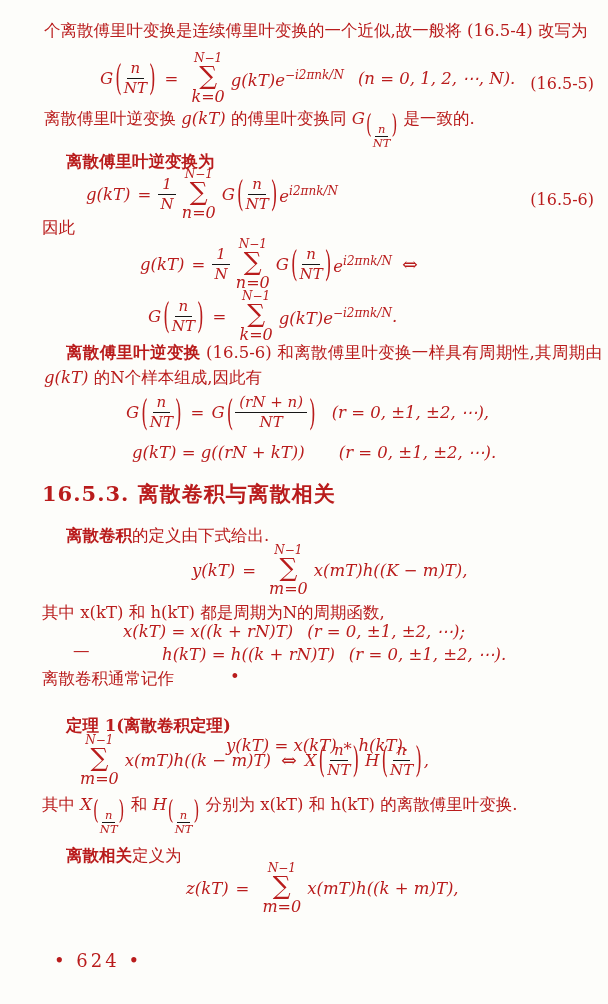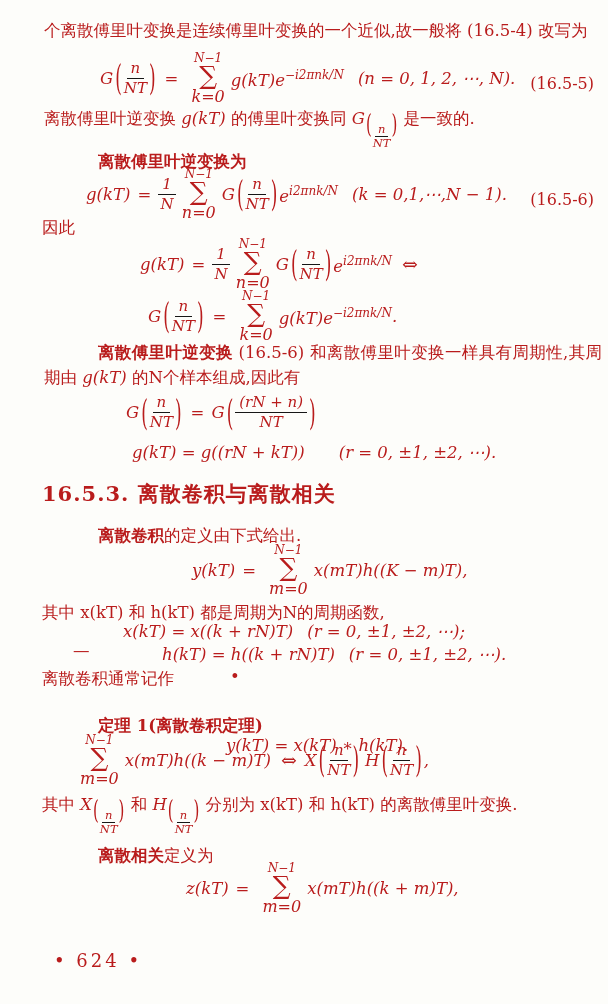--- a/index.html
+++ b/index.html
@@ -5,21 +5,21 @@
   * { margin:0; padding:0; box-sizing:border-box; }
   html,body { width:608px; height:1004px; }
   body { background:#e9e9e6; }
   .page {
     position:relative; width:608px; height:1004px; overflow:hidden;
     background:#fdfdfa; color:#b91c1c;
     font-family:"DejaVu Serif","Liberation Serif",serif;
   }
   .txt { position:absolute; font-size:16.5px; line-height:25px; }
   .just { text-align:justify; }
-  .b { font-weight:bold;margin-left:32px; }
+  .b { font-weight:bold; }
   .mi { font-style:italic; }
   .heading { position:absolute; font-size:21px; font-weight:bold; letter-spacing:1px; }
 
   
   .eq { position:absolute; display:flex; align-items:center; white-space:nowrap;
         font-size:16.5px; font-style:italic; }
   .rel { font-style:normal; margin:0 7px; }
   .paren { font-style:normal; display:inline-block; transform:scaleY(2.05);
            font-size:17px; margin:0 2px; font-weight:400; }
   .frac { display:inline-flex; flex-direction:column; align-items:center;
@@ -101,21 +101,20 @@
     <span class="mi">G</span>
     <span class="paren">(</span>
     <span class="frac">
       <span class="fn">n</span>
       <span class="fd">NT</span>
     </span>
     <span class="paren">)</span>
     <span class="mtext">
       <span>e</span><sup>i2πnk/N</sup>
     </span>
-    <span class="cond">(k = 0,1,⋯,N − 1).</span>
   </div>
   <div class="tag" style="top:190px;">(16.5-6)</div>
 
   <div class="txt" style="top:215px; left:42px;">
     <span>因此</span>
   </div>
 
   <div class="eq" style="top:238px; left:140px;">
     <span class="mi">g(kT)</span>
     <span class="rel">=</span>
@@ -174,20 +173,21 @@
     </span>
     <span class="paren">)</span>
     <span class="rel">=</span>
     <span class="mi">G</span>
     <span class="paren">(</span>
     <span class="frac">
       <span class="fn">(rN + n)</span>
       <span class="fd">NT</span>
     </span>
     <span class="paren">)</span>
+    <span class="cond">(r = 0, ±1, ±2, ⋯),</span>
   </div>
 
   <div class="eq" style="top:443px; left:132px;text-align:center;">
     <span class="mtext">g(kT) = g((rN + kT))</span>
     <span class="bigcond">(r = 0, ±1, ±2, ⋯).</span>
   </div>
 
   <div class="heading" style="top:480px; left:42px;">
     <span>16.5.3. 离散卷积与离散相关</span>
   </div>

